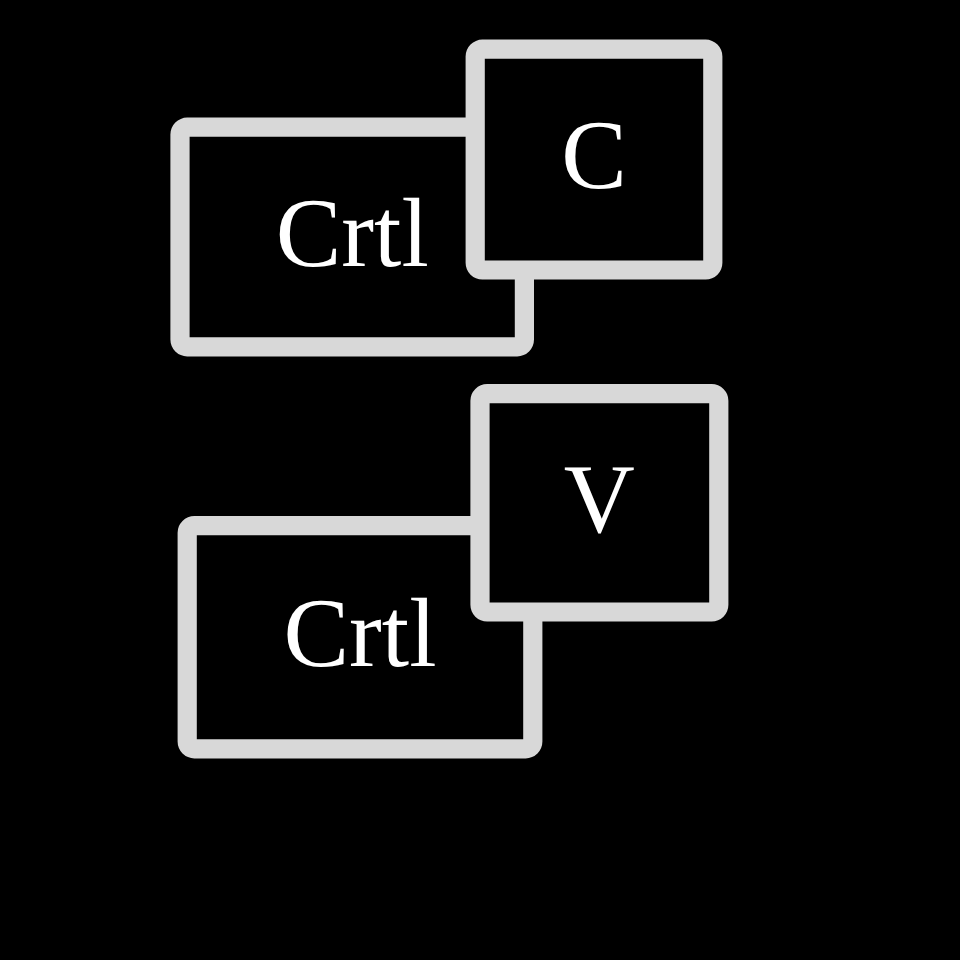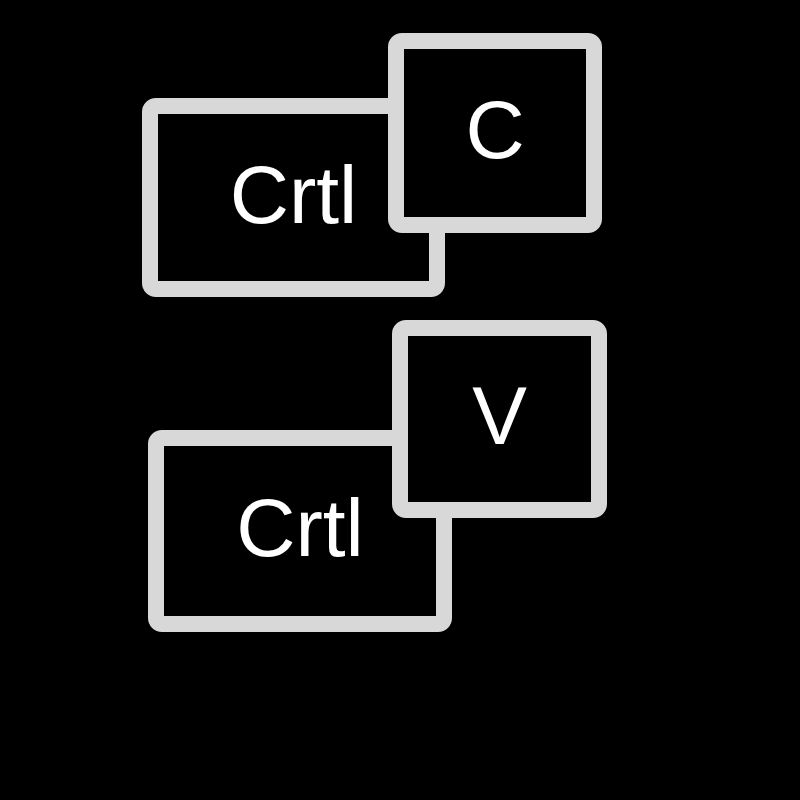--- a/index.html
+++ b/index.html
@@ -8,21 +8,21 @@
     width: 800px;
     height: 800px;
     background: #000000;
     overflow: hidden;
   }
   .canvas {
     position: relative;
     width: 800px;
     height: 664px;
     background: #000000;
-    font-family: Liberation Sans, sans-serif;
+    font-family: Liberation Serif, serif;
   }
   .key {
     position: absolute;
     box-sizing: border-box;
     background: #000000;
     border: 16px solid #d8d8d8;
     border-radius: 14px;
     display: flex;
     align-items: center;
     justify-content: center;

